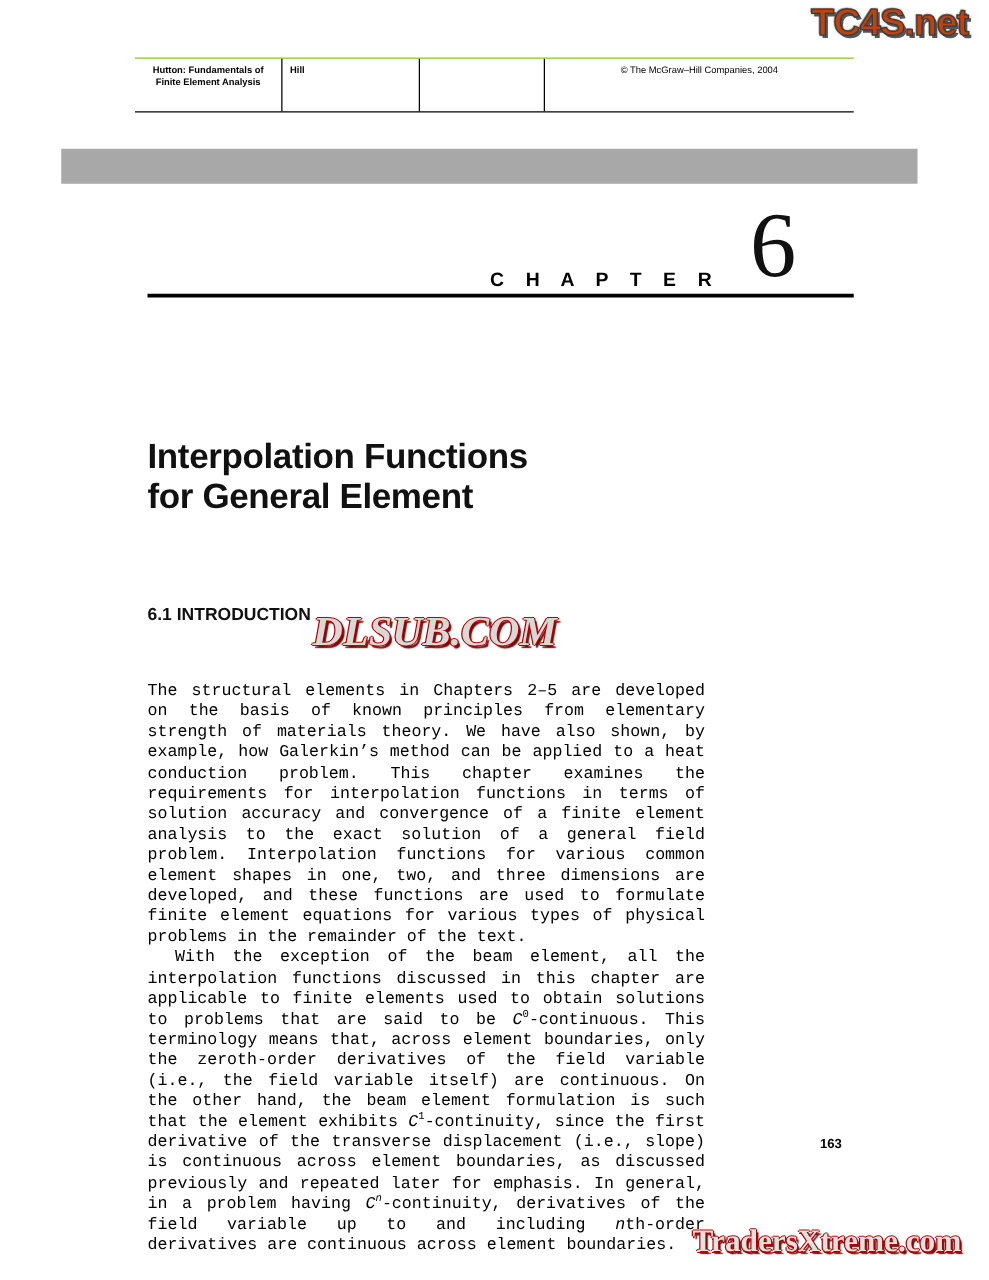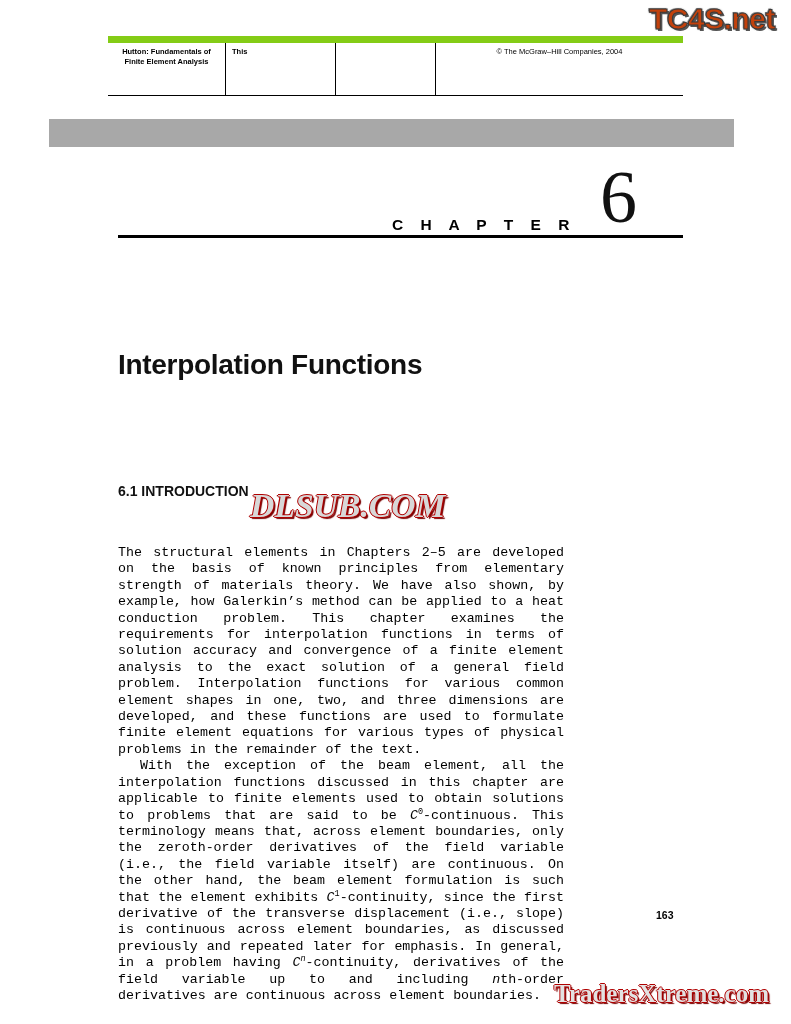--- a/index.html
+++ b/index.html
@@ -62,26 +62,26 @@
       1px 0 0 #b00000,
       -1px 0 0 #b00000,
       0 1px 0 #b00000,
       0 -1px 0 #b00000,
       2px 2px 1px #7a0000;
   }
 
   
   .runhead {
     position: absolute;
-    top: 36px;
+    top: 46px;
     left: 108px;
     width: 575px;
-    border-top: 7px solid #84cc16;
+    border-top: 1px solid #84cc16;
     border-bottom: 1px solid #000;
-    height: 60px;
+    height: 44px;
     box-sizing: border-box;
   }
   .runhead-inner {
     display: flex;
     height: 100%;
     font-family: "Liberation Sans", sans-serif;
     font-weight: bold;
     font-size: 7.5px;
     line-height: 9.5px;
   }
@@ -185,34 +185,35 @@
     font-weight: bold;
     font-size: 10.5px;
   }
 </style>
 </head>
 <body>
 
 <div class="runhead">
   <div class="runhead-inner">
     <div class="rh-cell rh-1">Hutton: Fundamentals of Finite Element Analysis</div>
-    <div class="rh-cell rh-3">This</div>
+    <div class="rh-cell rh-3">Hill</div>
     <div class="rh-cell rh-4"></div>
     <div class="rh-cell rh-5">© The McGraw–Hill Companies, 2004</div>
   </div>
 </div>
 
 <div class="grey-bar"></div>
 
 <div class="chapter-num">6</div>
 <div class="chapter-word">C H A P T E R</div>
 <div class="chapter-rule"></div>
 
 <div class="title">
   <div>Interpolation Functions</div>
+  <div>for General Element</div>
 </div>
 
 <div class="sect-head">6.1 INTRODUCTION</div>
 
 <div class="body">
   <p>The structural elements in Chapters 2–5 are developed on the basis of known principles from elementary strength of materials theory. We have also shown, by example, how Galerkin’s method can be applied to a heat conduction problem. This chapter examines the requirements for interpolation functions in terms of solution accuracy and convergence of a finite element analysis to the exact solution of a general field problem. Interpolation functions for various common element shapes in one, two, and three dimensions are developed, and these functions are used to formulate finite element equations for various types of physical problems in the remainder of the text.</p>
   <p class="indent">With the exception of the beam element, all the interpolation functions discussed in this chapter are applicable to finite elements used to obtain solutions to problems that are said to be <i>C</i><sup>0</sup>-continuous. This terminology means that, across element boundaries, only the zeroth-order derivatives of the field variable (i.e., the field variable itself) are continuous. On the other hand, the beam element formulation is such that the element exhibits <i>C</i><sup>1</sup>-continuity, since the first derivative of the transverse displacement (i.e., slope) is continuous across element boundaries, as discussed previously and repeated later for emphasis. In general, in a problem having <i>C</i><sup><i>n</i></sup>-continuity, derivatives of the field variable up to and including <i>n</i>th-order derivatives are continuous across element boundaries.</p>
 </div>
 
 <div class="folio">163</div>

